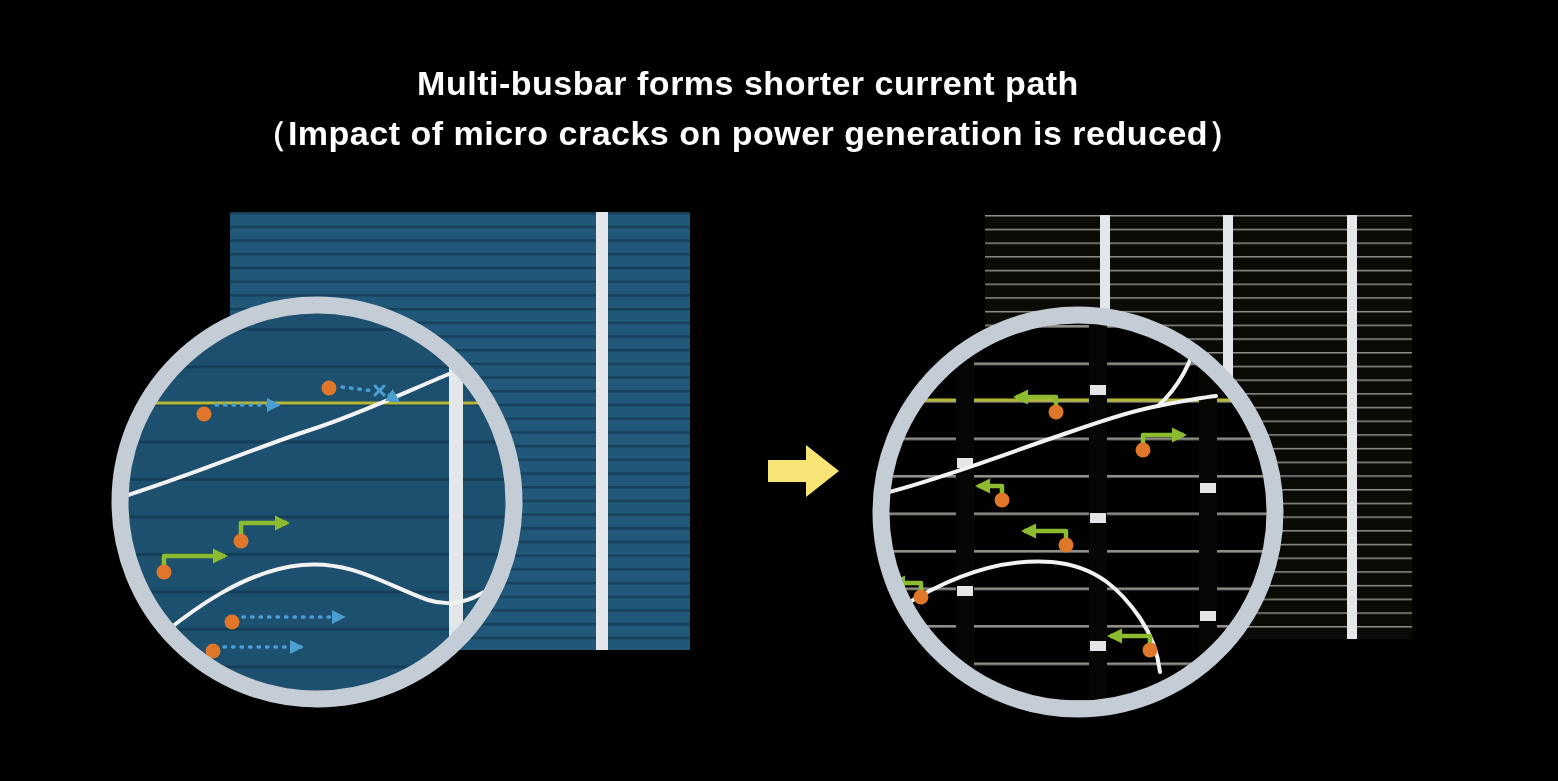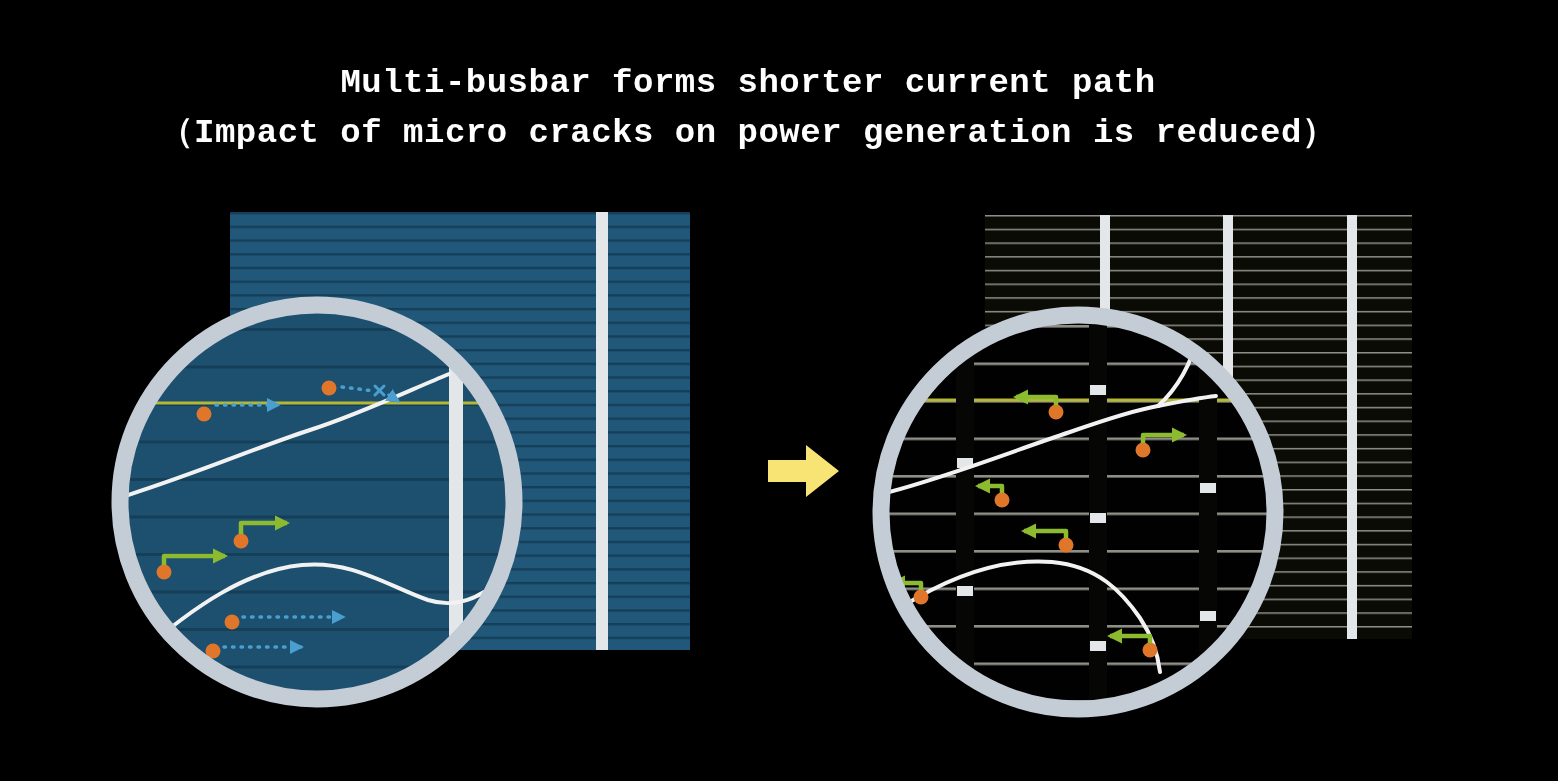--- a/index.html
+++ b/index.html
@@ -1,20 +1,20 @@
 <!DOCTYPE html>
 <html style="--background: #000000; --titleText: #ffffff; --cellBlue: #21587a; --cellBlueLine: #153f59; --zoomBlue: #1d4f6f; --cellBlack: #0b0b06; --cellBlackLine: #8f8f88; --busbar: #e3e7ea; --magnifierRing: #c4cdd6; --crack: #f2f2f2; --fingerLine: #b6b835; --electron: #e0762a; --longPath: #4a9fd0; --shortPath: #8cbb30; --transitionArrow: #f8e475;"><head>
 <meta charset="utf-8">
 <style>
   html,body{margin:0;padding:0;}
   body{background:var(--background,#000);}
   .stage{
     position:relative;width:1412px;height:781px;overflow:hidden;
     background:var(--background,#000);
-    font-family:Liberation Mono, monospace;
+    font-family:Liberation Sans, sans-serif;
   }
   .title{
     position:absolute;top:58px;left:0;width:100%;
     text-align:center;color:var(--titleText,#fff);
     font-weight:bold;font-size:34px;line-height:50px;
     transform:translateX(42px);
     letter-spacing:0.5px;
   }
   svg{position:absolute;top:0;left:0;}
   

